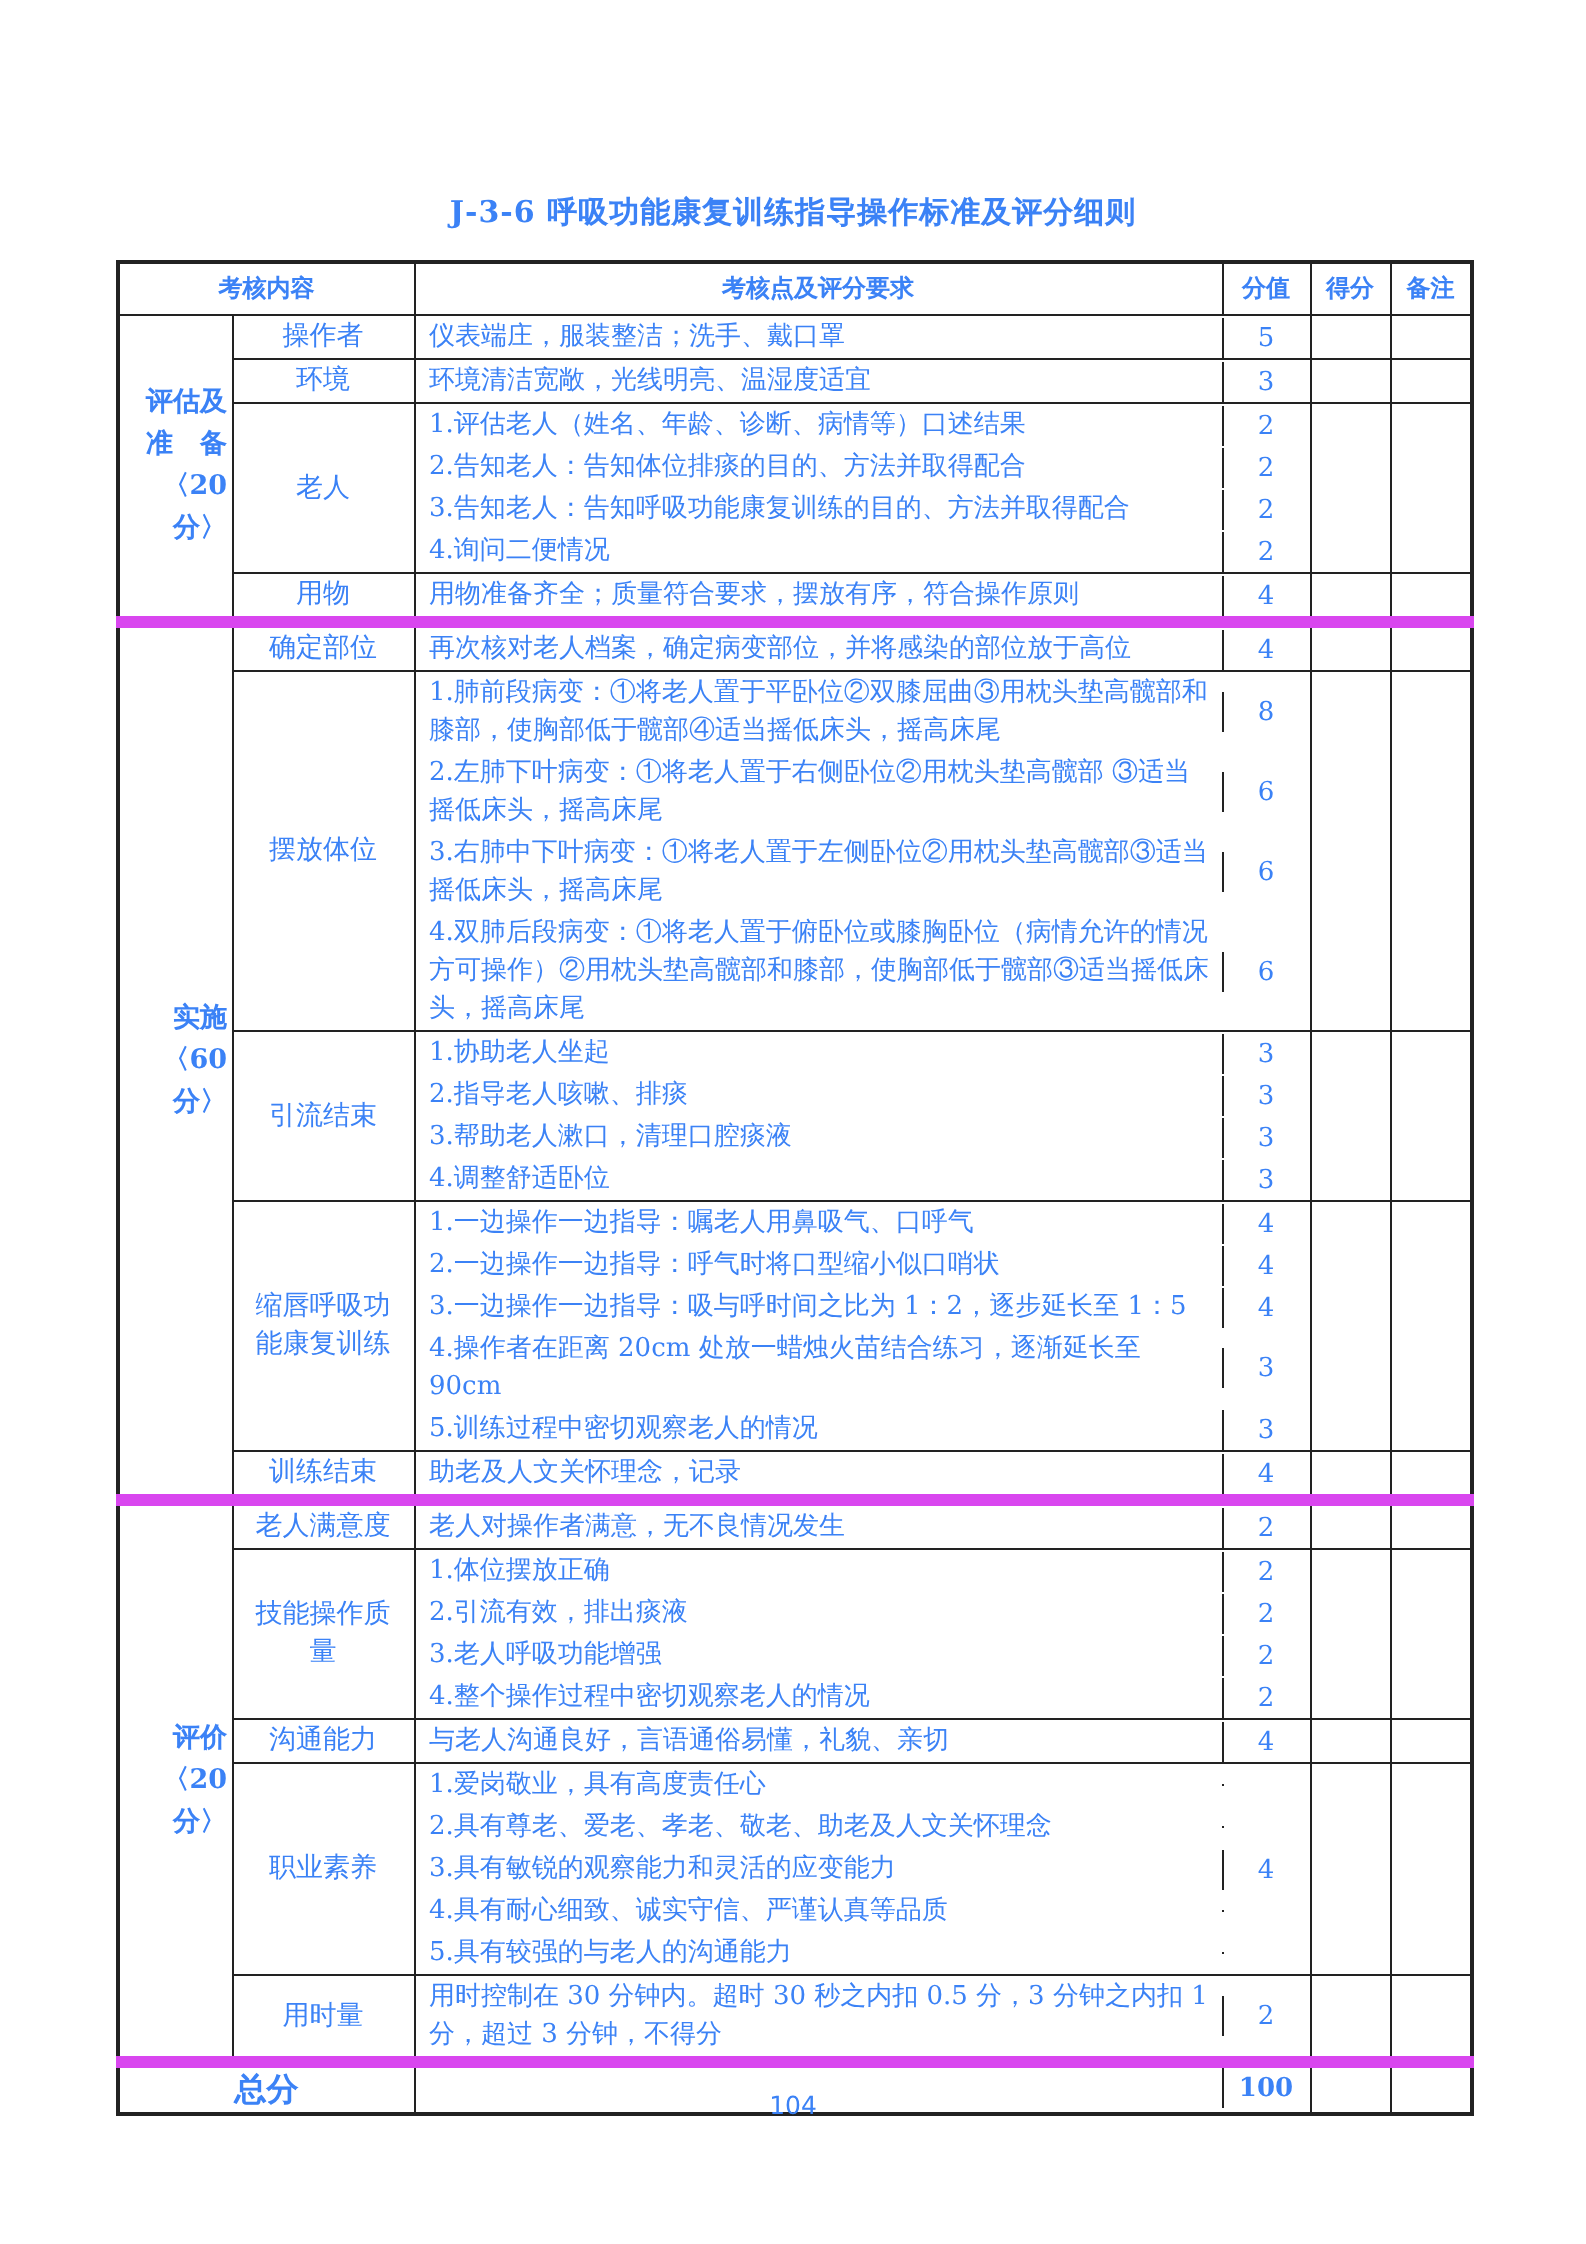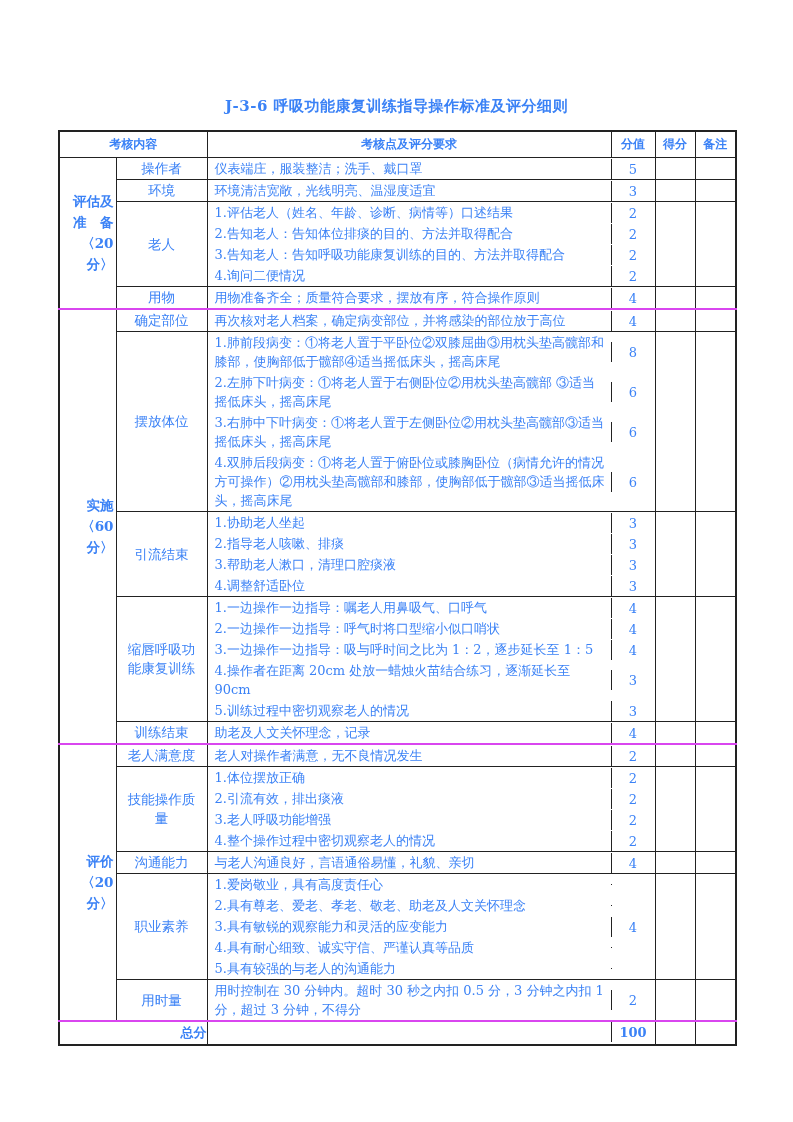--- a/index.html
+++ b/index.html
@@ -63,25 +63,25 @@
     padding:1px 4px 1px 7px;
   }
   .item .sc{
     flex:0 0 43px;
     border-left:1px solid #222;
     text-align:center;
     font-size:13px;
     line-height:19px;
     padding-top:1px;
   }
-  tr.group-start td{border-top:2px solid #d946ef;}
+  tr.group-start td{border-top:6px solid #d946ef;}
   td.total-label{
-    text-align:right;
+    text-align:center;
     font-weight:bold;
-    font-size:13px;
+    font-size:16px;
     height:22px;
   }
   tr.total-row .sc{font-weight:bold;}
   .page-number{
     position:absolute;
     left:0;right:0;
     bottom:62px;
     text-align:center;
     font-size:12.5px;
     font-family:"DejaVu Sans","Liberation Sans",sans-serif;
@@ -383,13 +383,14 @@
             <div class="sc">100</div>
           </div>
         </td>
         <td></td>
         <td></td>
       </tr>
 
     </tbody>
   </table>
 
+  <div class="page-number">104</div>
 </div>
 
 </body></html>

